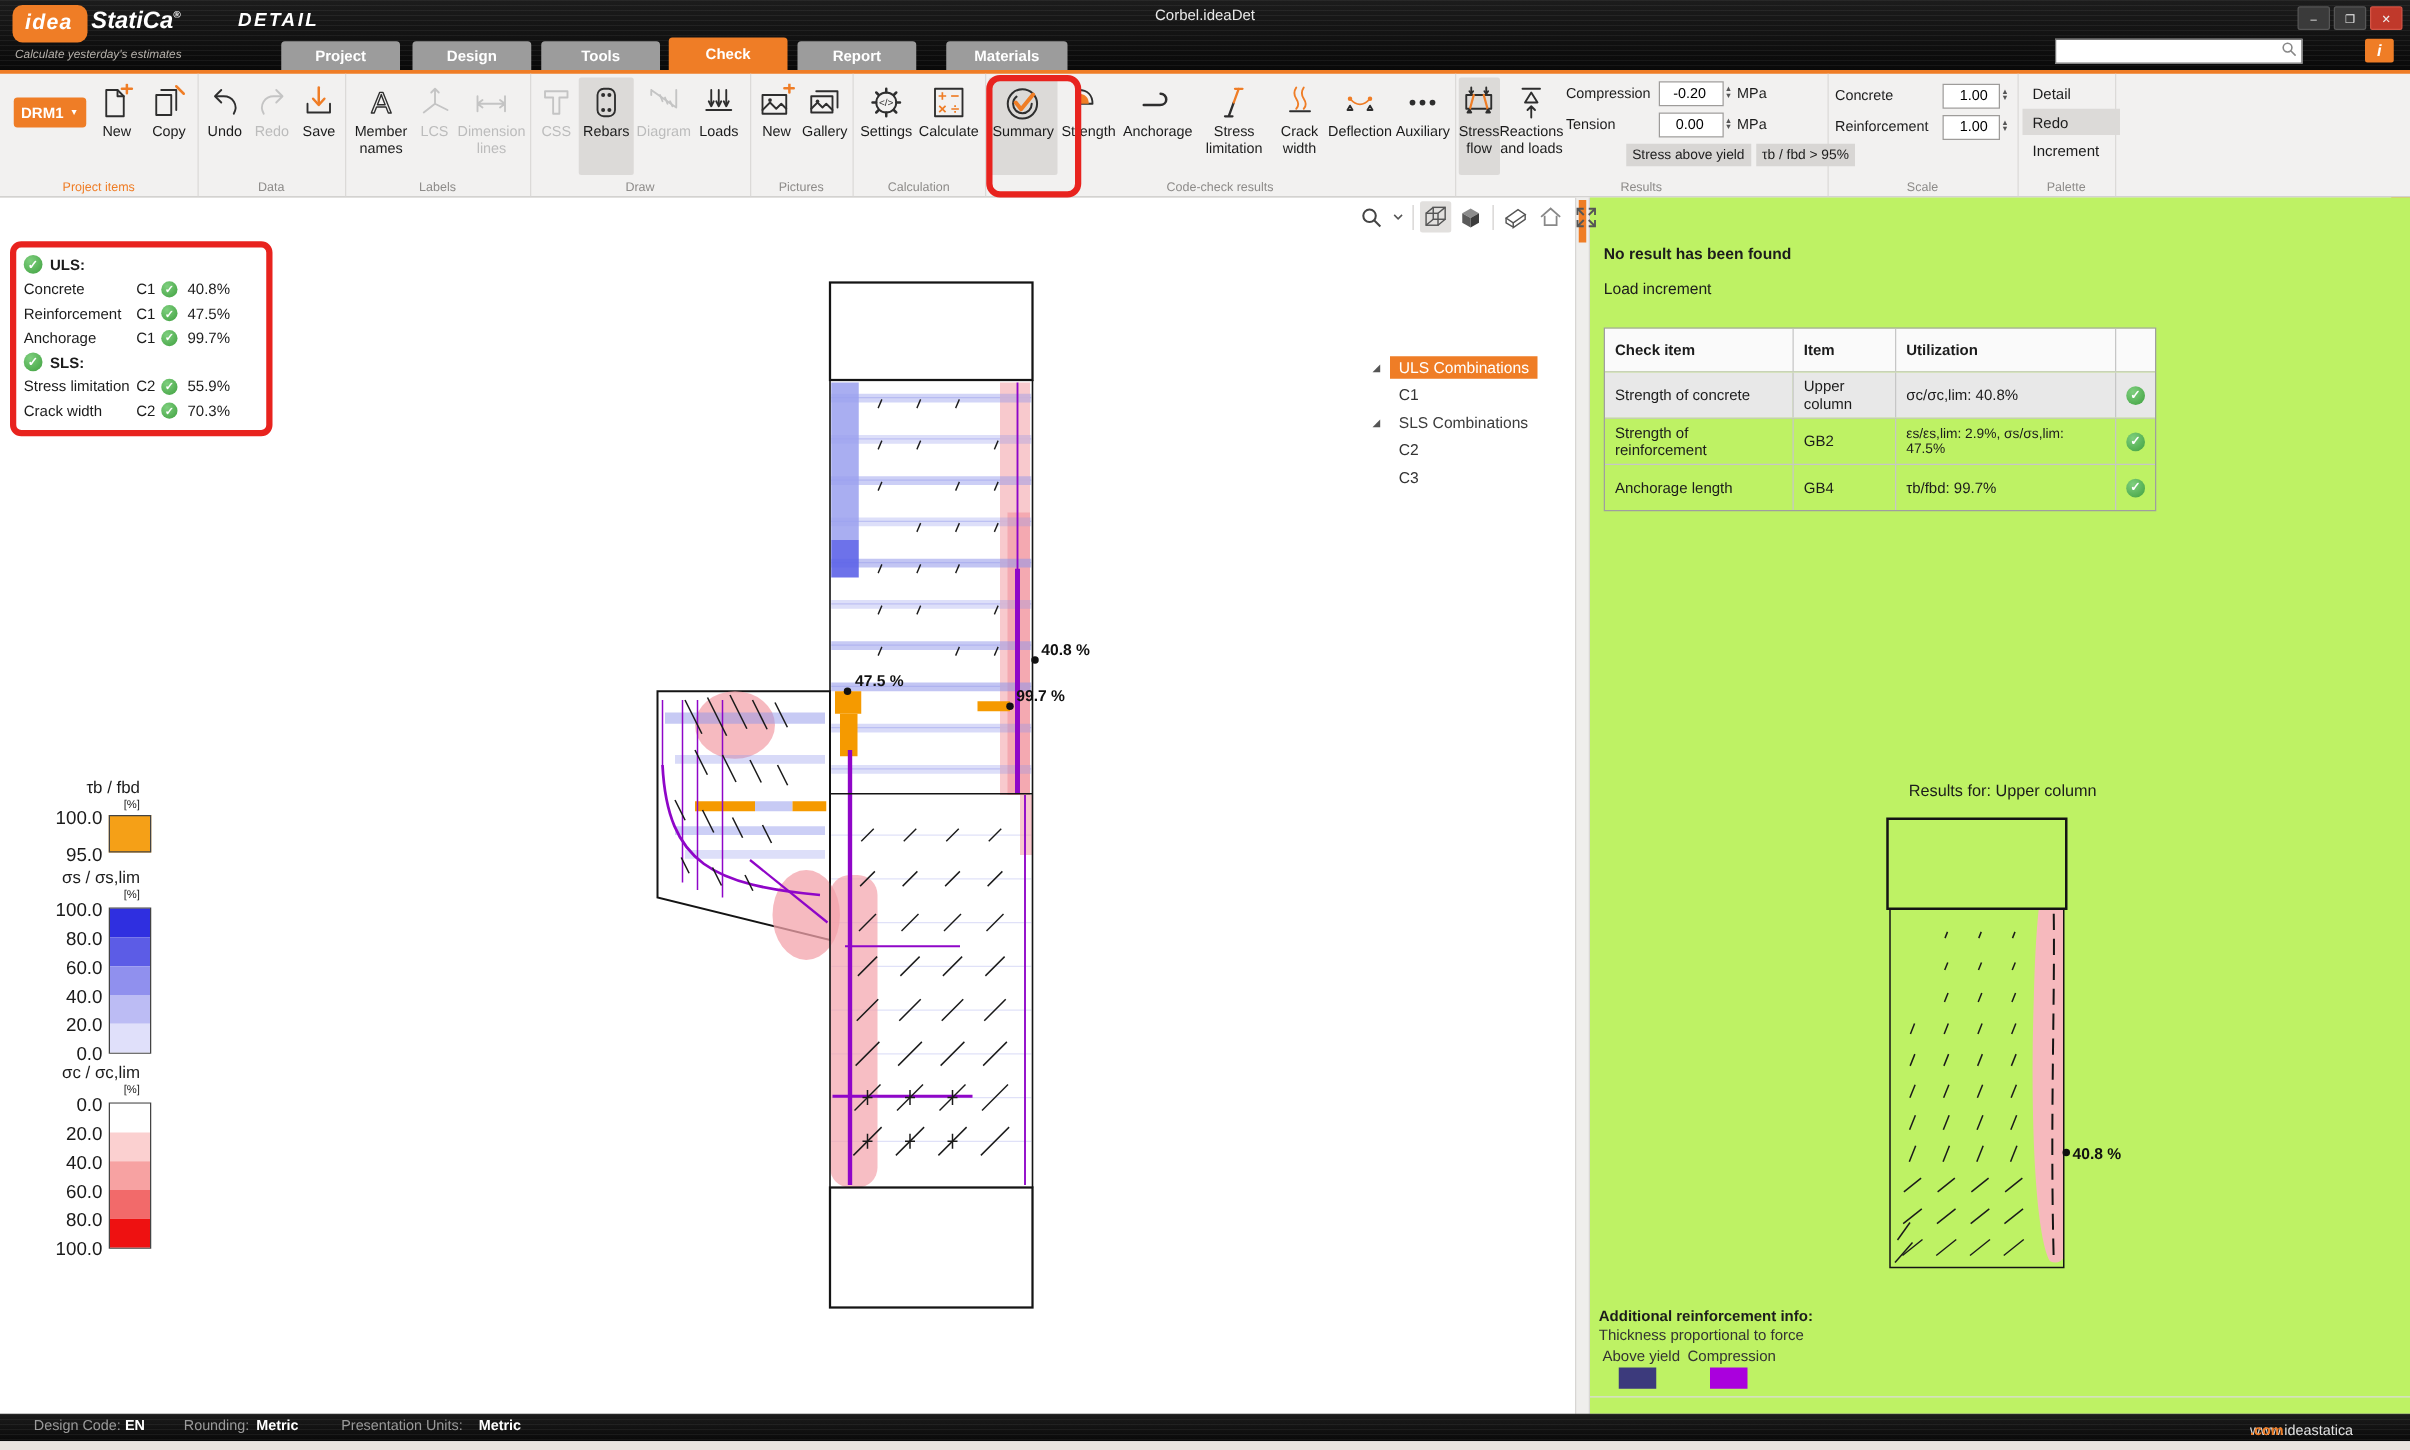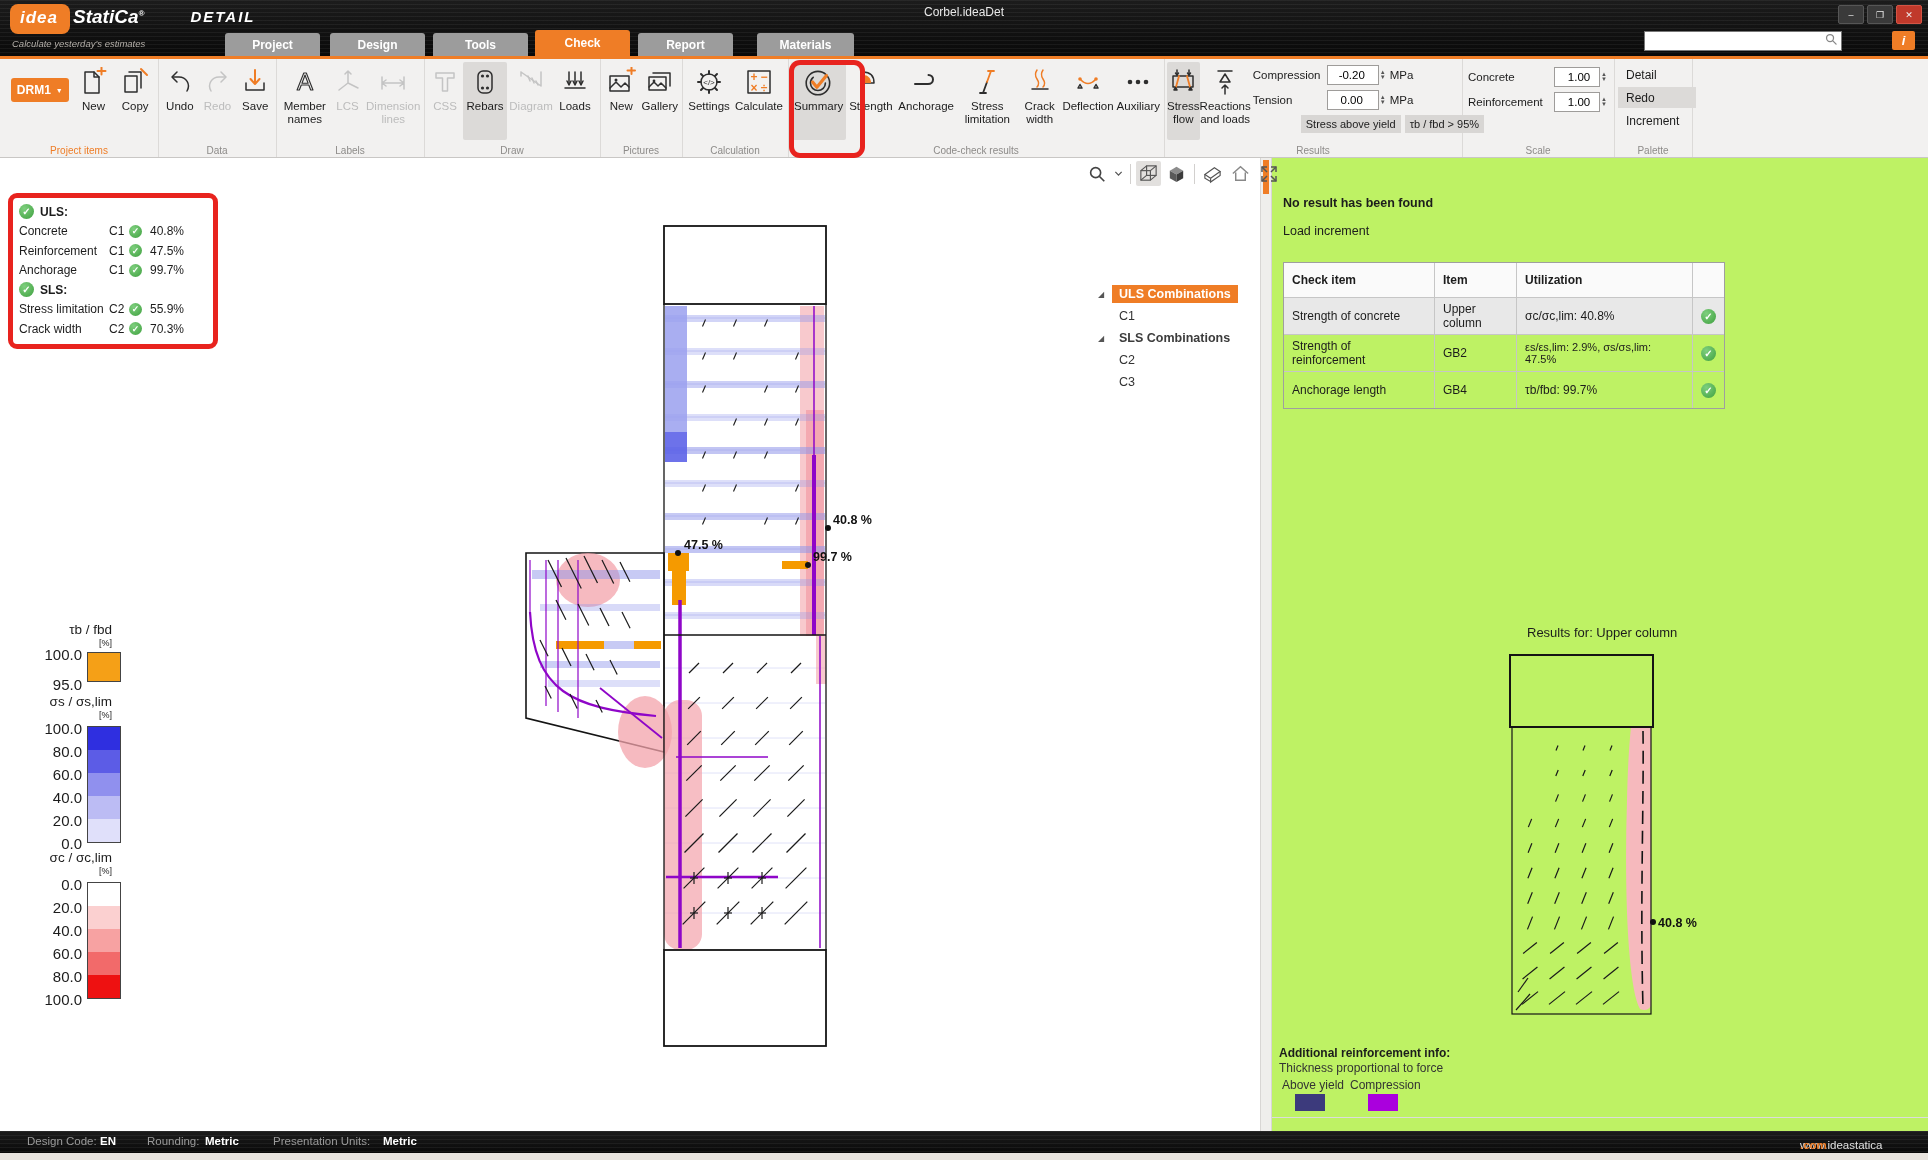--- a/index.html
+++ b/index.html
@@ -78,21 +78,21 @@
   
   .leg-title{position:absolute;font-size:13.5px;color:#1c1c1c;width:82px;text-align:right;z-index:3;}
   .leg-unit{position:absolute;font-size:9px;color:#1c1c1c;width:82px;text-align:right;z-index:3;}
   .leg-box{position:absolute;left:87px;width:34px;border:1px solid #444;box-sizing:border-box;z-index:3;}
   .leg-seg{width:100%;height:23px;}
   .leg-num{position:absolute;font-size:15px;width:44px;text-align:right;left:38px;z-index:3;}
   
   .tree{position:absolute;left:1098px;top:283px;width:160px;font-size:12.5px;z-index:4;}
   .trow{display:flex;align-items:center;height:22px;}
   .texp{width:14px;font-size:8px;color:#555;}
-  .tnode{padding:2px 7px;font-weight:bold;color:#3c3c3c;}
+  .tnode{padding:2px 7px;font-weight:normal;color:#3c3c3c;}
   .tnode.selected{background:#ef7d26;color:#fff;}
   .tleaf{margin-left:21px;color:#333;}
   
   .divider-strip{position:absolute;left:1260px;top:158px;width:12px;height:973px;background:#efeeec;
                  border-left:1px solid #d8d6d4;border-right:1px solid #d8d6d4;box-sizing:border-box;}
   .divider-accent{position:absolute;left:1263px;top:160px;width:6px;height:34px;background:#ef7d26;}
   .rpanel{position:absolute;left:1272px;top:158px;width:656px;height:973px;background:#bef264;}
   .noresult{position:absolute;left:11px;top:38px;font-size:12.5px;font-weight:bold;}
   .li-label{position:absolute;left:11px;top:66px;font-size:12.5px;}
   .li-dd{position:absolute;left:160px;top:63px;width:484px;height:23px;background:#e9e7e5;border:1px solid #d2d0ce;

